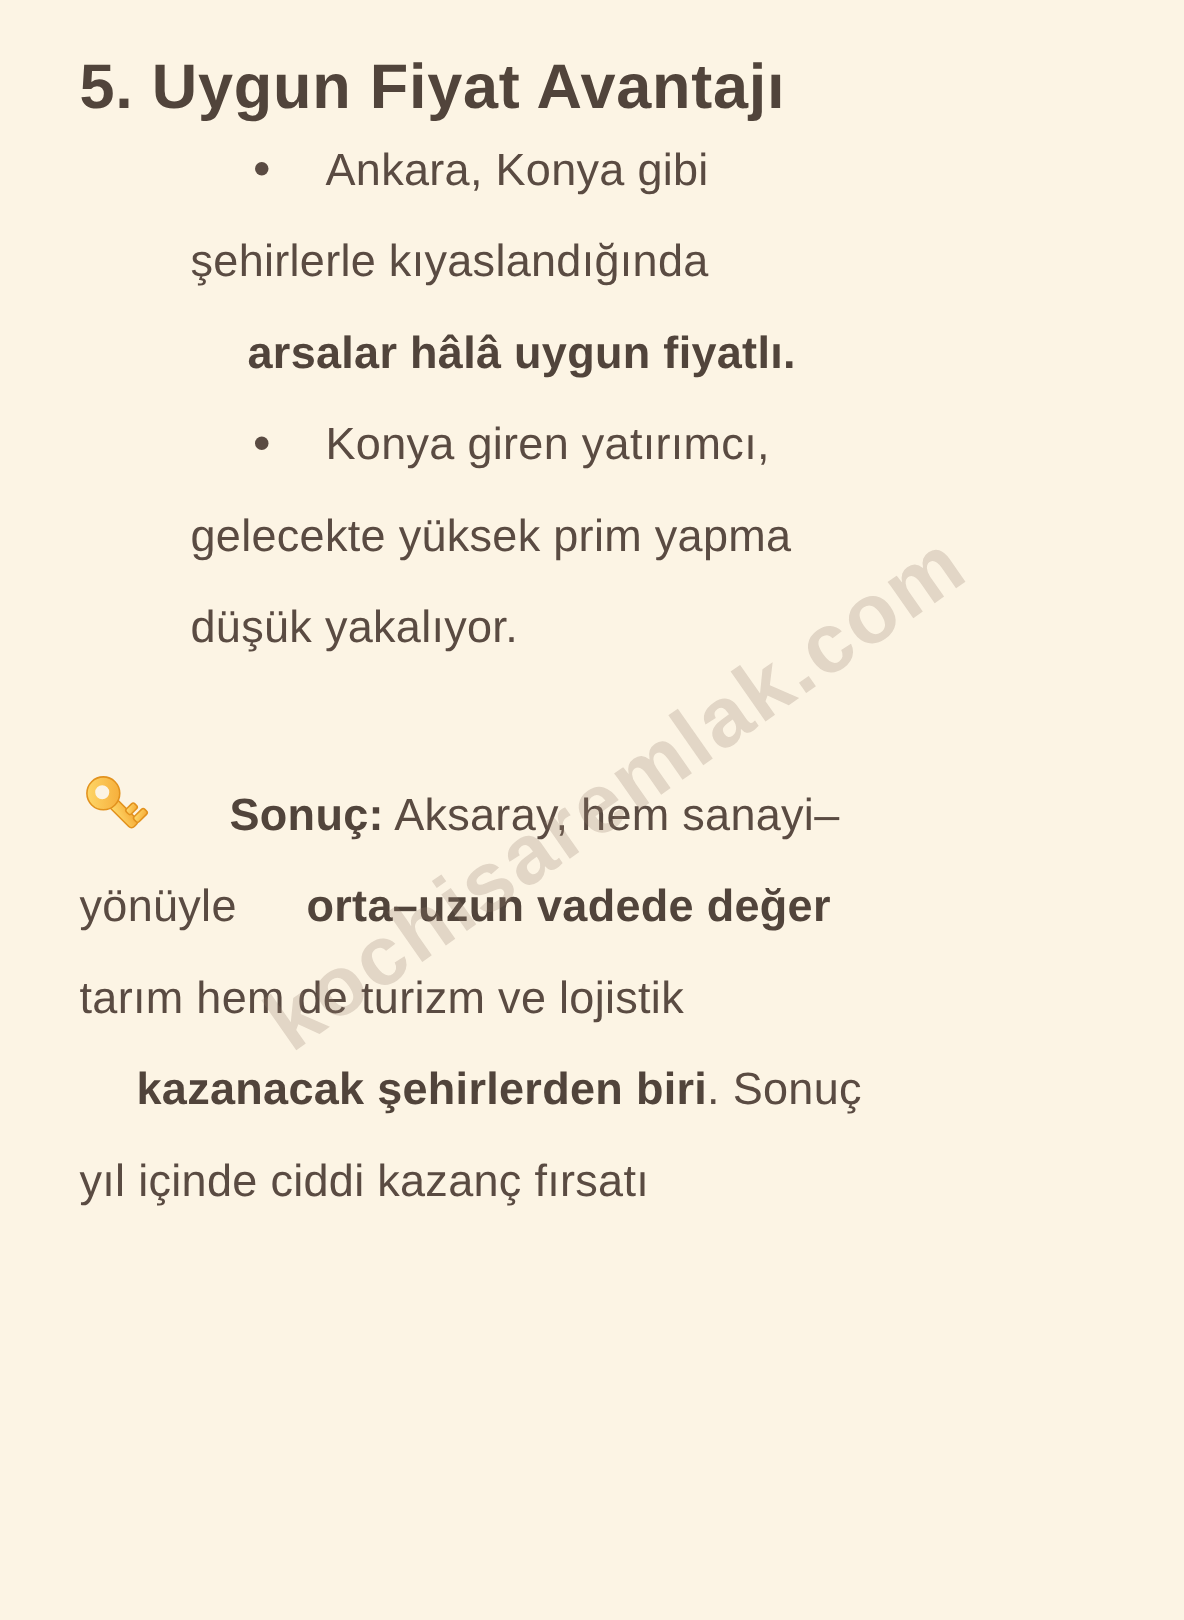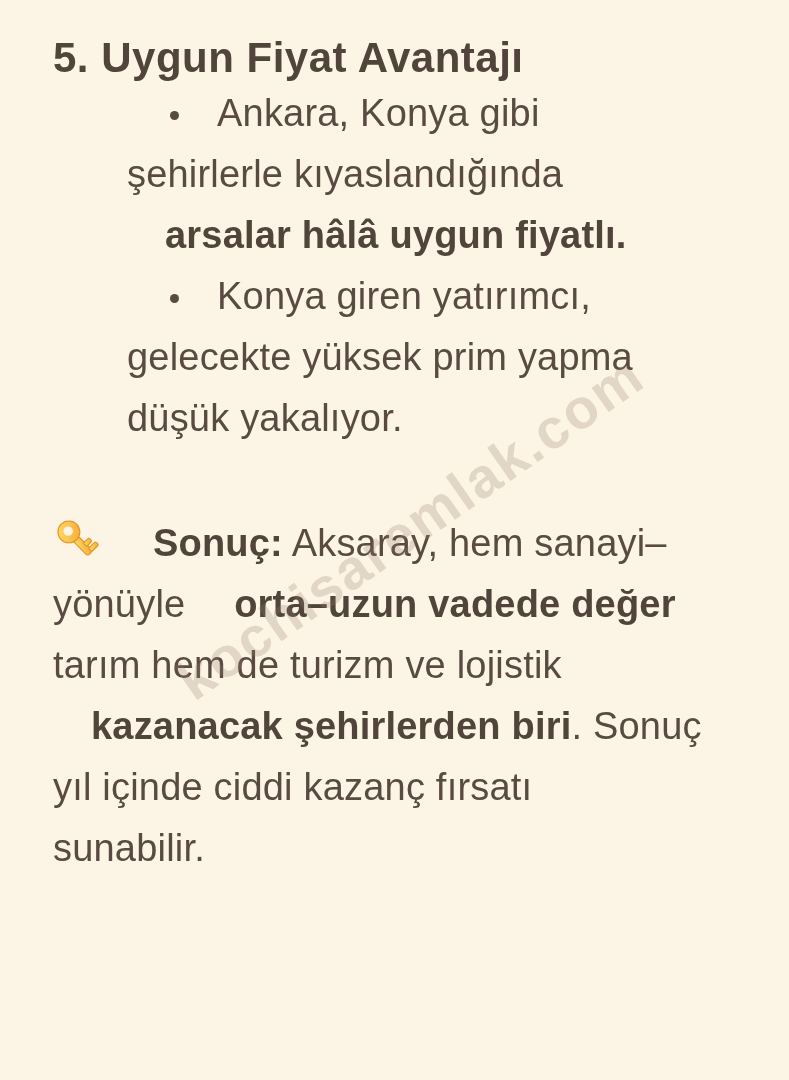--- a/index.html
+++ b/index.html
@@ -20,21 +20,21 @@
     z-index: 1;
   }
   .heading {
     font-size: 42px;
     font-weight: 700;
     line-height: 50px;
     color: #51443B;
     letter-spacing: 0.5px;
   }
   .line {
-    font-size: 38px;
+    font-size: 30px;
     line-height: 61px;
     color: #5A4B42;
     letter-spacing: 0.2px;
     white-space: nowrap;
   }
   .hang { padding-left: 74px; }
   .bullet-line { padding-left: 117px; }
   .bullet-dot {
     display: inline-block;
     width: 9px; height: 9px;
@@ -111,17 +111,16 @@
         </span><span class="bold">Sonuç:</span><span> Aksaray, hem sanayi–</span>
       </div>
       <div class="line">
         <span>yönüyle </span><span class="bold">orta–uzun vadede değer</span>
       </div>
       <div class="line">tarım hem de turizm ve lojistik</div>
       <div class="line">
         <span class="bold">kazanacak şehirlerden biri</span><span>. Sonuç</span>
       </div>
       <div class="line">yıl içinde ciddi kazanç fırsatı</div>
-      <div class="line">sunabilir.</div>
     </div>
 
   </div>
 </div>
 
 </body></html>

